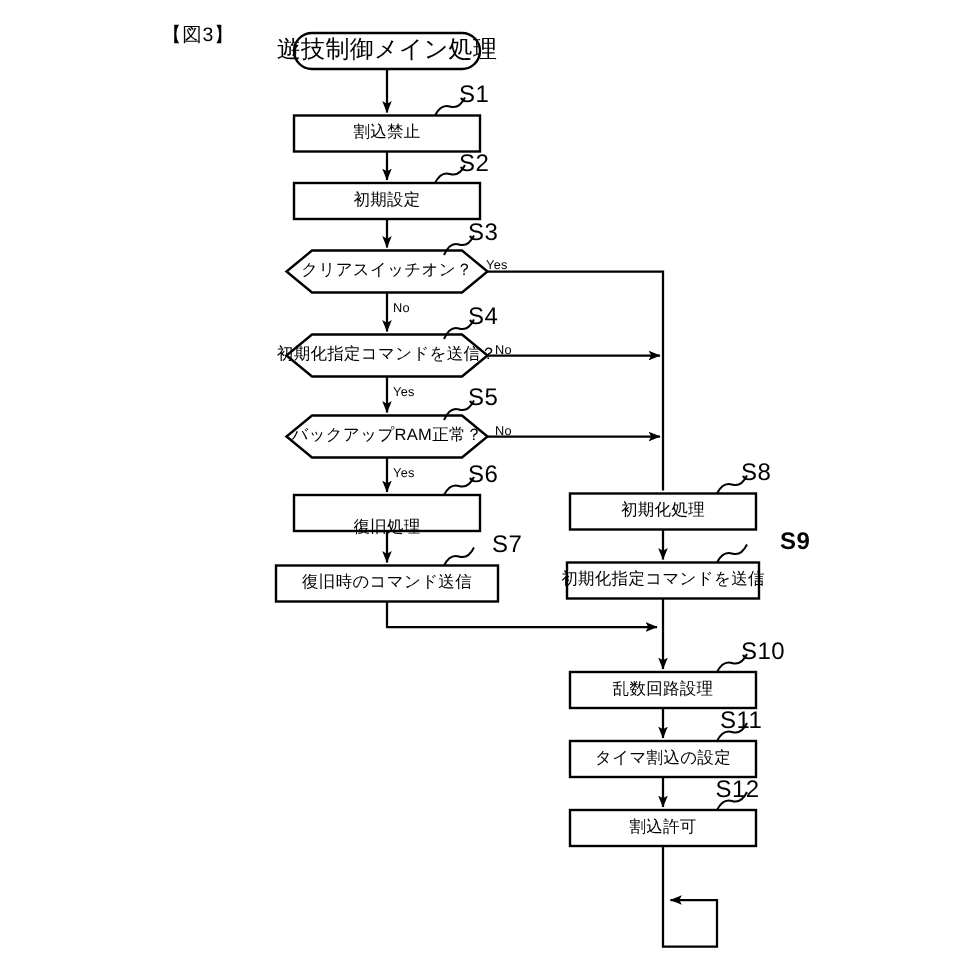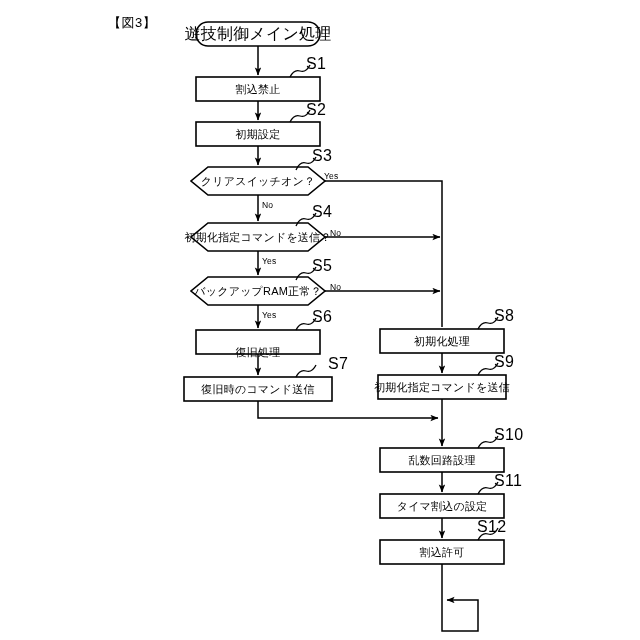--- a/index.html
+++ b/index.html
@@ -114,23 +114,23 @@
   <div class="node-label" style="left:442px;top:552px;">割込許可</div>
 
   <div class="step-tag" style="left:306px;top:55px;">S1</div>
   <div class="step-tag" style="left:306px;top:101px;">S2</div>
   <div class="step-tag" style="left:312px;top:147px;">S3</div>
   <div class="step-tag" style="left:312px;top:203px;">S4</div>
   <div class="step-tag" style="left:312px;top:257px;">S5</div>
   <div class="step-tag" style="left:312px;top:308px;">S6</div>
   <div class="step-tag" style="left:312px;top:355px;margin-left:16px;">S7</div>
   <div class="step-tag" style="left:494px;top:307px;">S8</div>
-  <div class="step-tag" style="left:494px;top:353px;">S9</div>
+  <div class="step-tag" style="left:520px;top:353px;font-weight:bold;">S9</div>
   <div class="step-tag" style="left:494px;top:426px;">S10</div>
-  <div class="step-tag" style="left:494px;top:472px;">S11</div>
+  <div class="step-tag" style="left:480px;top:472px;">S11</div>
   <div class="step-tag" style="left:477px;top:518px;text-align:center;">S12</div>
 
   <div class="edge-label" style="left:324px;top:171px;">Yes</div>
   <div class="edge-label" style="left:262px;top:200px;">No</div>
   <div class="edge-label" style="left:330px;top:228px;">No</div>
   <div class="edge-label" style="left:262px;top:256px;">Yes</div>
   <div class="edge-label" style="left:330px;top:282px;">No</div>
   <div class="edge-label" style="left:262px;top:310px;">Yes</div>
 
 </div>

